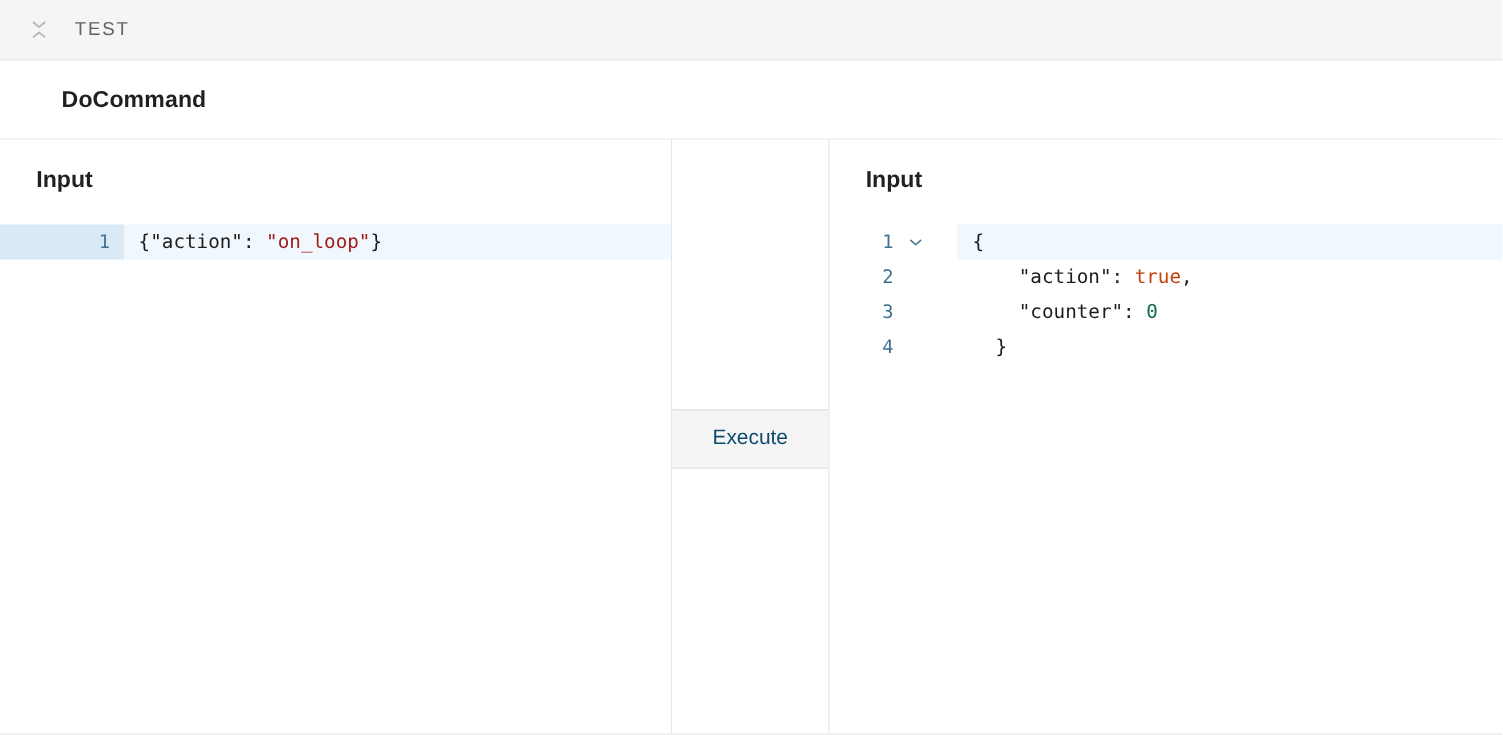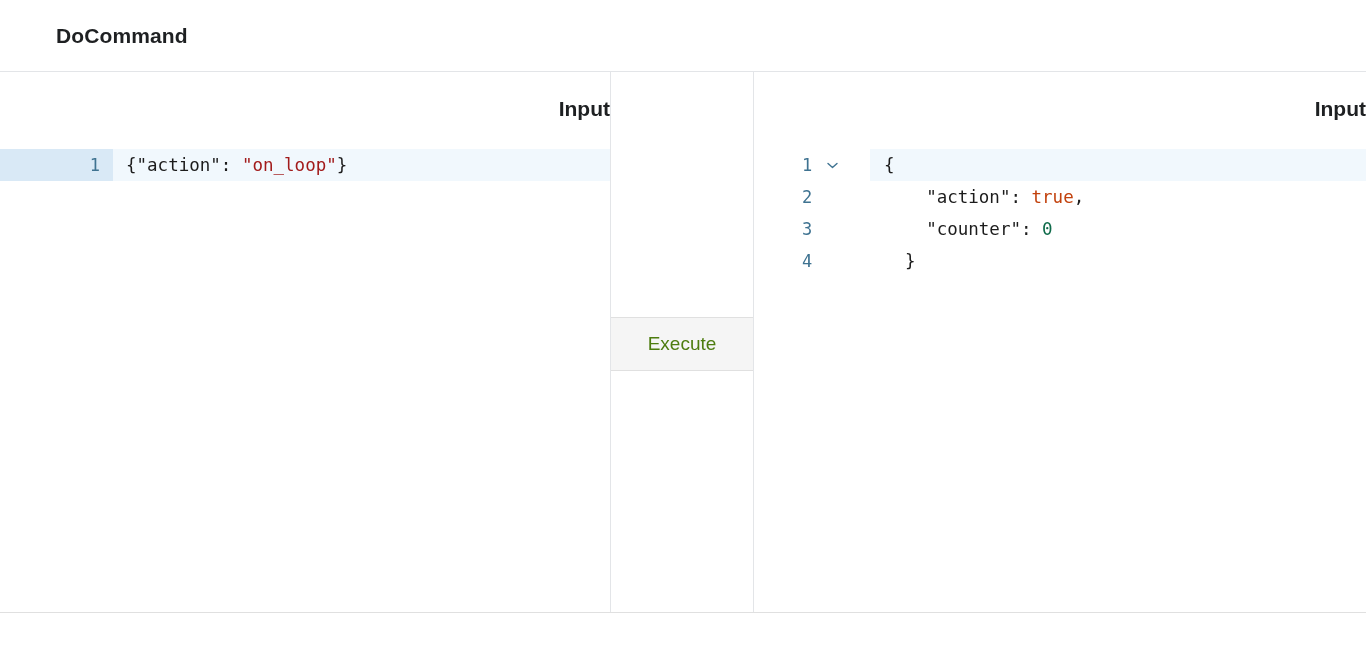--- a/index.html
+++ b/index.html
@@ -82,21 +82,20 @@
     flex: 0 0 144px;
   }
   .pane-output { flex: 1 1 auto; position: relative; }
 
   .pane-heading {
     font-size: 21px;
     font-weight: 700;
     color: #1e2022;
     padding: 26px 0 0 33px;
     line-height: 1;
-    text-align: right;
   }
   .pane-output .pane-heading { padding-left: 33px; }
 
   
   .editor {
     margin-top: 30px;
     font-family: "DejaVu Sans Mono", "Liberation Mono", monospace;
     font-size: 17.5px;
     line-height: 32px;
     color: #1c1c1c;
@@ -171,29 +170,40 @@
     height: 54px;
     background: #f5f5f5;
     border: 1px solid #e0e0e0;
     border-left: none;
     border-right: none;
     display: flex;
     align-items: center;
     justify-content: center;
     font-family: "Liberation Sans", sans-serif;
     font-size: 19px;
-    color: #4d7c0f;
+    color: #0c4a6e;
     cursor: pointer;
   }
 </style>
 </head>
 <body>
 
 <div class="app">
 
+  <div class="topbar">
+    <span class="collapse-icon">
+      <svg width="13" height="7" viewBox="0 0 13 7" fill="none" aria-hidden="true">
+        <path d="M1.5 1.5 L6.5 5.5 L11.5 1.5" stroke="#b5b8bd" stroke-width="1.7" stroke-linecap="round" stroke-linejoin="round"></path>
+      </svg>
+      <svg width="13" height="7" viewBox="0 0 13 7" fill="none" aria-hidden="true">
+        <path d="M1.5 5.5 L6.5 1.5 L11.5 5.5" stroke="#b5b8bd" stroke-width="1.7" stroke-linecap="round" stroke-linejoin="round"></path>
+      </svg>
+    </span>
+    <span class="topbar-title">TEST</span>
+  </div>
 
   <div class="cmdbar">
     <span class="cmd-title">DoCommand</span>
   </div>
 
   <div class="body">
 
     <div class="pane-input">
       <div class="pane-heading">Input</div>
       <div class="editor" id="input-editor">

